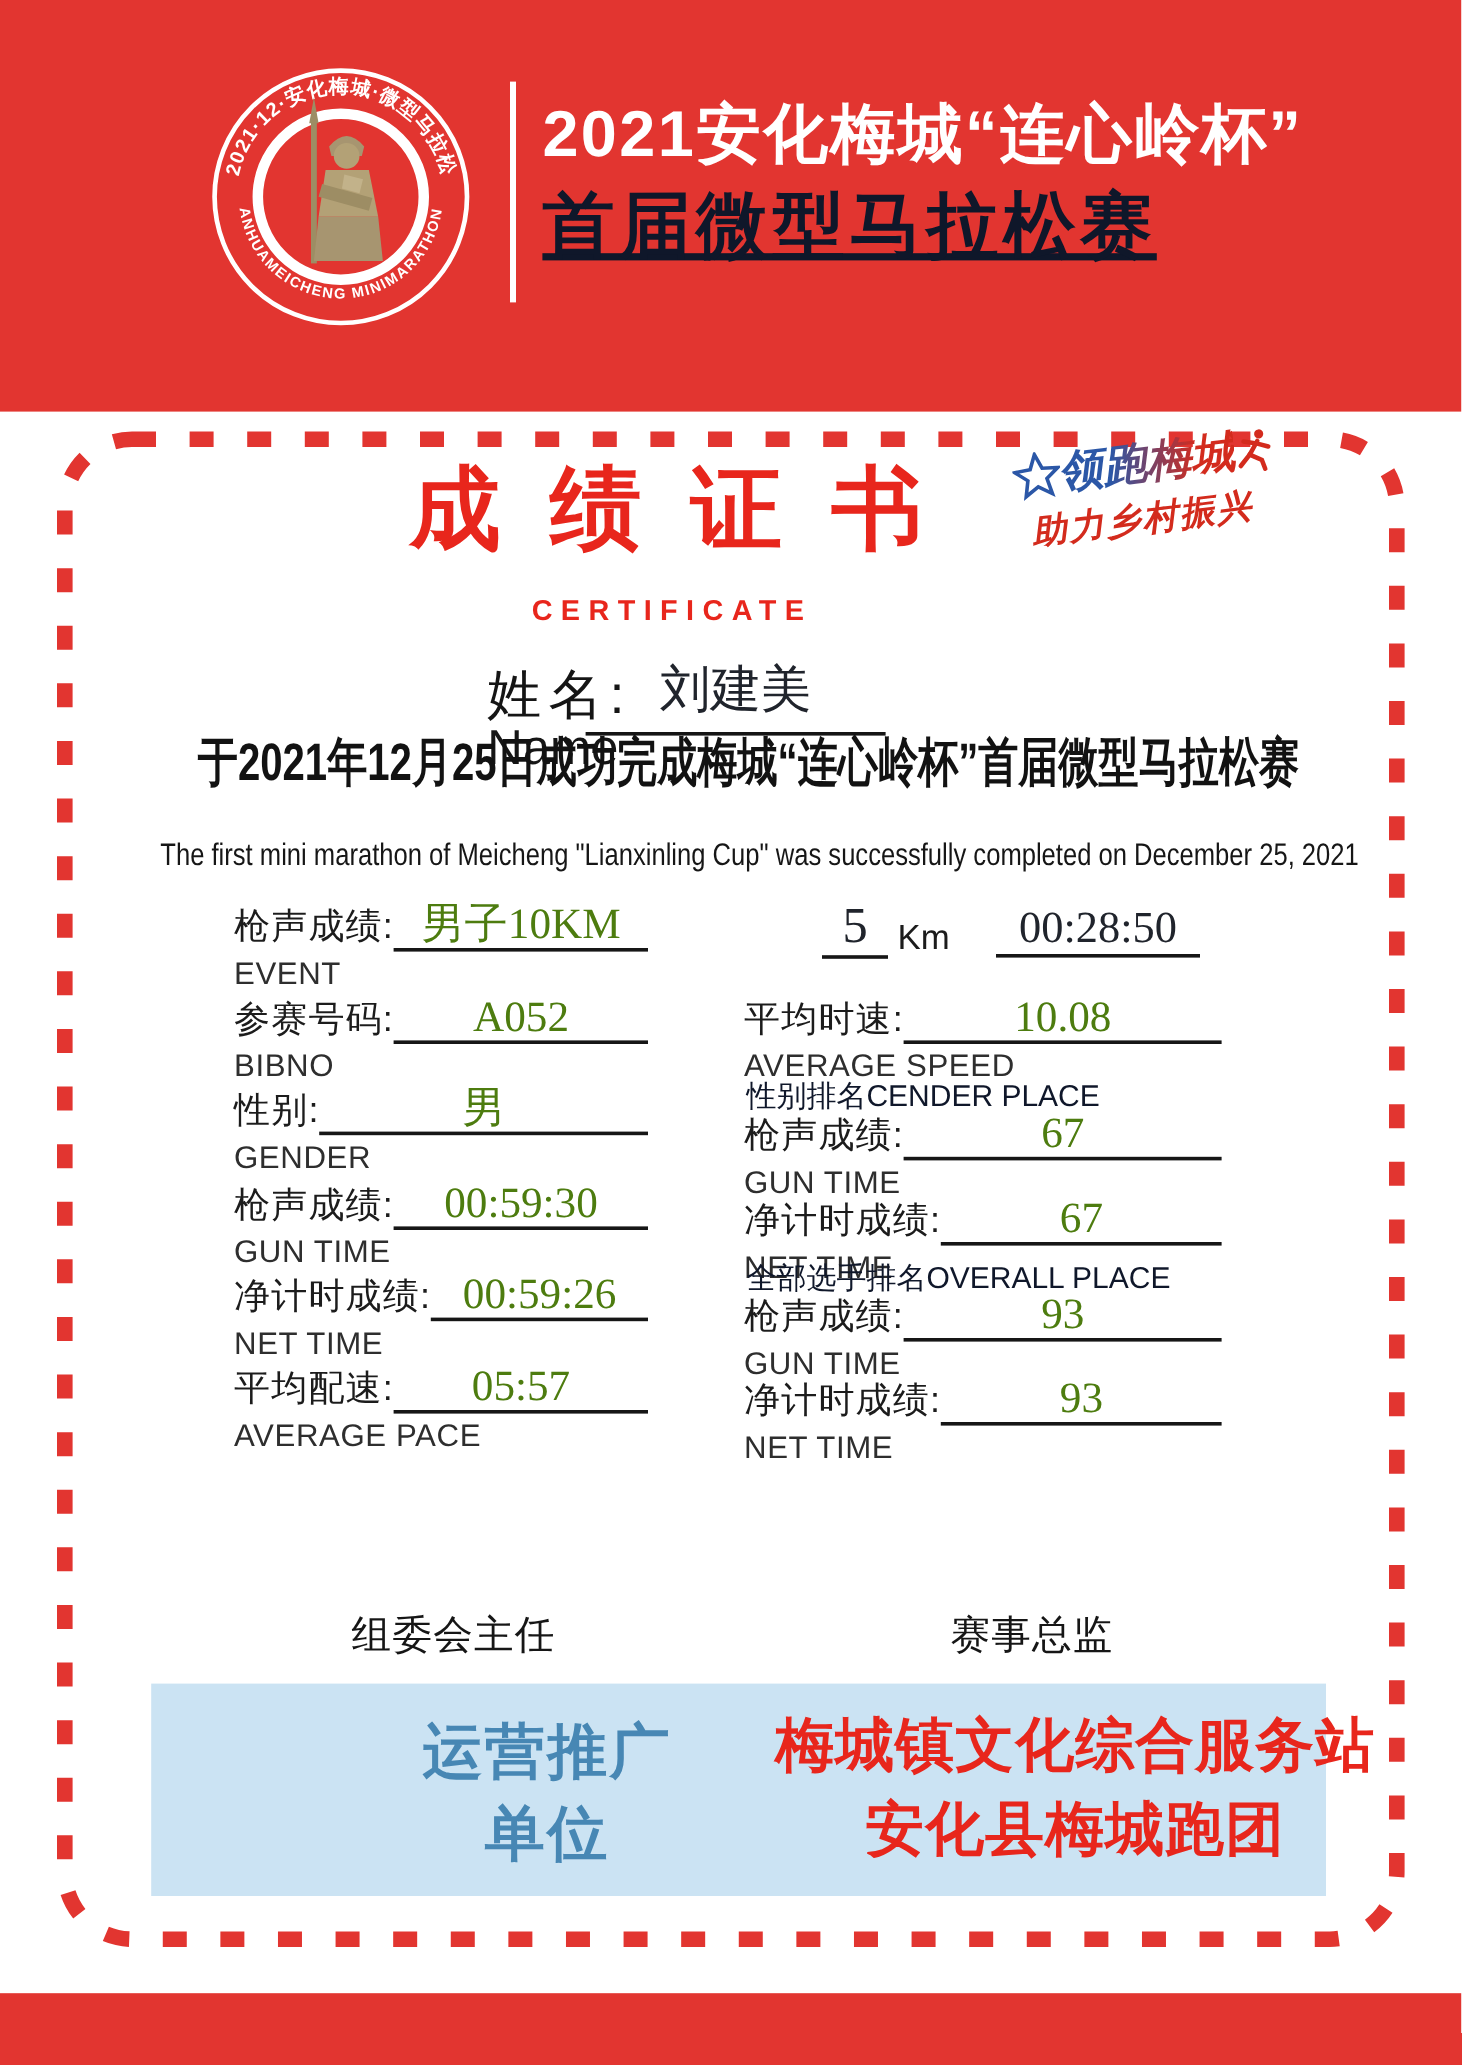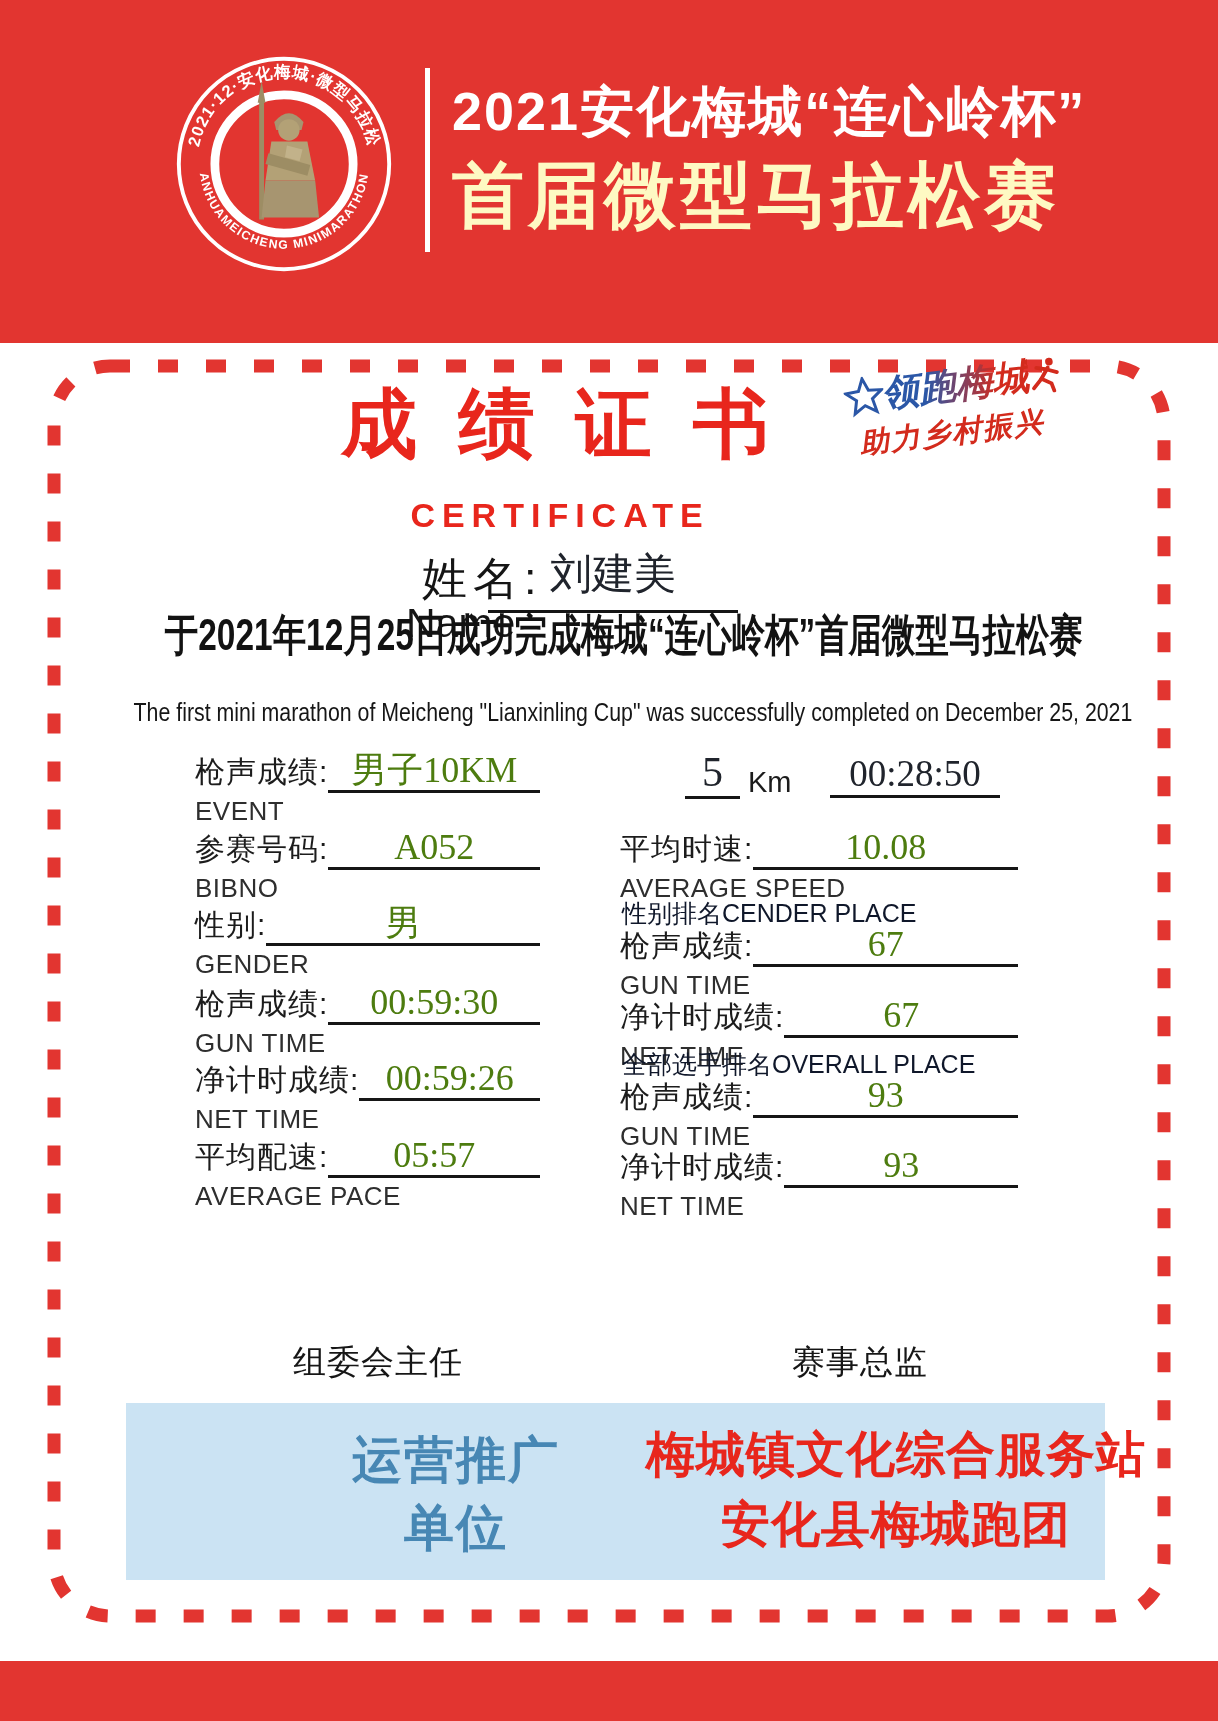--- a/index.html
+++ b/index.html
@@ -6,48 +6,48 @@
   #page{position:relative;width:1218px;height:1721px;background:#ffffff;overflow:hidden;
         font-family:"Liberation Sans",sans-serif;}
   .abs{position:absolute;}
 
   
   .header{position:absolute;left:0;top:0;width:1218px;height:343px;background:#e23530;}
   .logo-svg{position:absolute;left:172px;top:52px;width:224px;height:224px;}
   .divider{position:absolute;left:425px;top:68px;width:5px;height:184px;background:#ffffff;}
   .h-title1{position:absolute;left:452px;top:76px;width:740px;color:#ffffff;
             font-size:54px;font-weight:bold;letter-spacing:2px;white-space:nowrap;}
-  .h-title2{position:absolute;left:452px;top:148px;width:740px;color:#fef9c3;
-            font-size:72px;font-weight:900;letter-spacing:4px;white-space:nowrap;}
+  .h-title2{position:absolute;left:452px;top:148px;width:740px;color:#0f172a;
+            font-size:60px;font-weight:900;letter-spacing:4px;white-space:nowrap;text-decoration:underline;}
 
   
   .dash-svg{position:absolute;left:40px;top:352px;width:1138px;height:1278px;}
 
   
   .c-center{position:absolute;left:40px;width:1040px;text-align:center;}
   .cert-zh{top:374px;font-size:76px;font-weight:900;letter-spacing:10px;color:#e8261c;}
-  .cert-en{top:496px;font-size:34px;font-weight:bold;letter-spacing:7px;color:#e8261c;}
+  .cert-en{top:496px;font-size:24px;font-weight:bold;letter-spacing:7px;color:#e8261c;}
 
   
   .badge{position:absolute;left:846px;top:360px;width:230px;transform:rotate(-7deg);}
   .badge-row1{display:flex;align-items:center;}
   .badge-zh{font-size:37px;font-weight:900;font-style:italic;letter-spacing:0;
             color:#2b57a7;white-space:nowrap;}
   @supports ((-webkit-background-clip:text) or (background-clip:text)){
     .badge-zh{background:linear-gradient(95deg,#2b57a7 30%,#d32b1d 78%);
       -webkit-background-clip:text;background-clip:text;color:transparent;}
   }
   .badge-zh2{font-size:29px;font-weight:900;font-style:italic;color:#d32b1d;
              letter-spacing:2px;margin:2px 0 0 10px;white-space:nowrap;}
   .badge-star{width:40px;height:40px;margin-right:-2px;flex:0 0 auto;}
   .badge-runner{width:38px;height:38px;margin-left:-4px;flex:0 0 auto;}
 
   
   .name-zh{position:absolute;left:406px;top:549px;font-size:45px;font-weight:500;
-           letter-spacing:6px;color:#151515;white-space:nowrap;margin-left:16px;}
+           letter-spacing:6px;color:#151515;white-space:nowrap;}
   .name-line{position:absolute;left:488px;top:546px;width:250px;text-align:center;
              border-bottom:3px solid #151515;padding-bottom:8px;
              font-family:"Liberation Serif",serif;font-size:42px;color:#20242c;}
   .name-en{position:absolute;left:406px;top:600px;font-size:41px;color:#151515;}
 
   
   .desc-zh{top:606px;font-size:44px;font-weight:600;color:#121212;white-space:nowrap;
            transform:scaleX(0.76);transform-origin:50% 50%;}
   .desc-en{top:697px;font-size:26px;font-weight:500;color:#161616;white-space:nowrap;
            transform:scaleX(0.82);transform-origin:50% 50%;}

